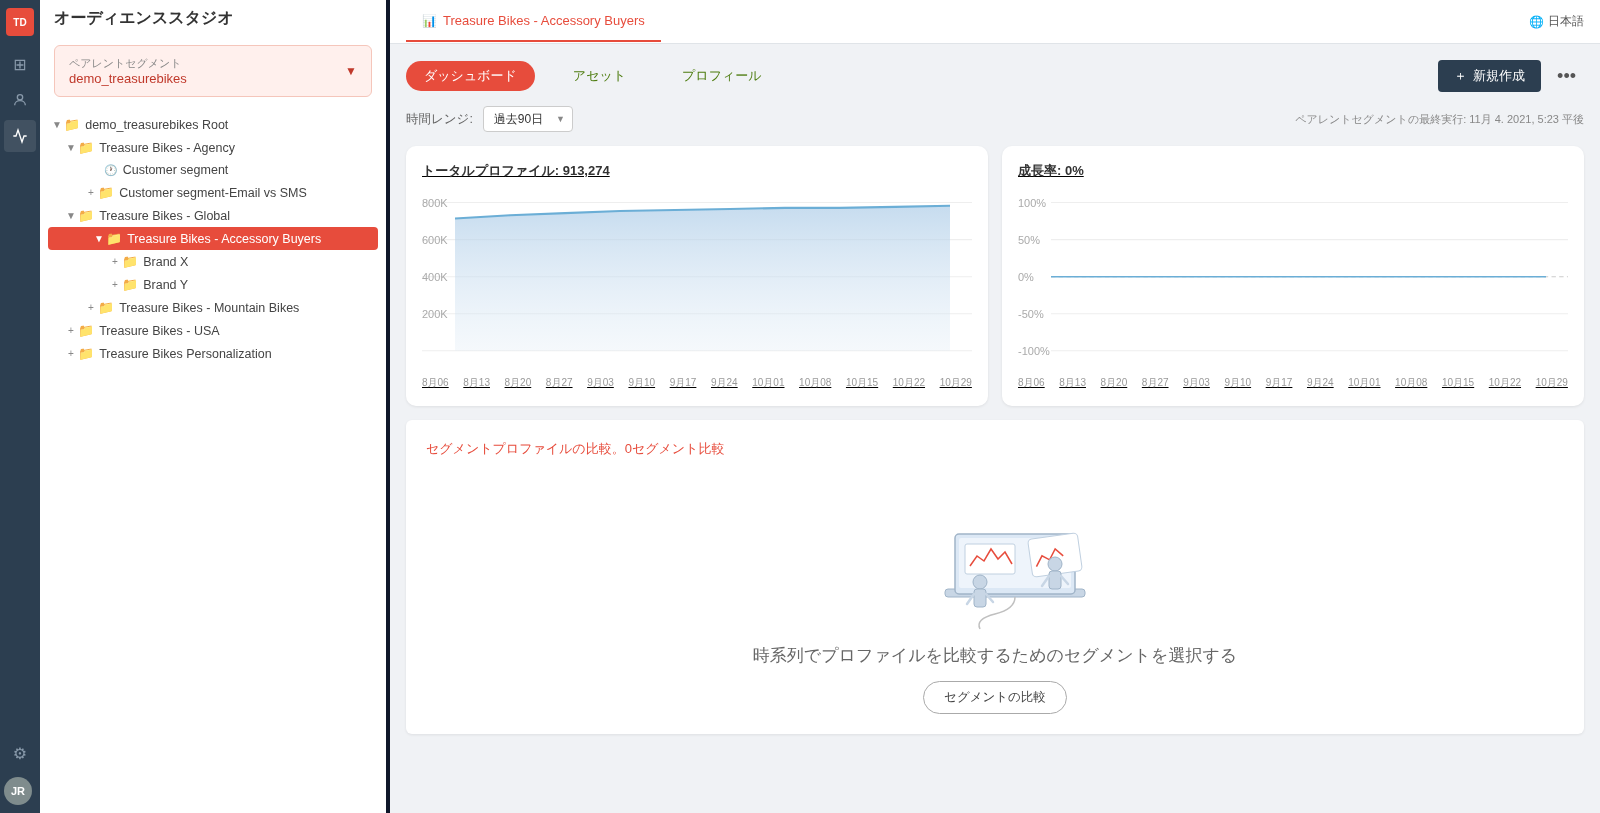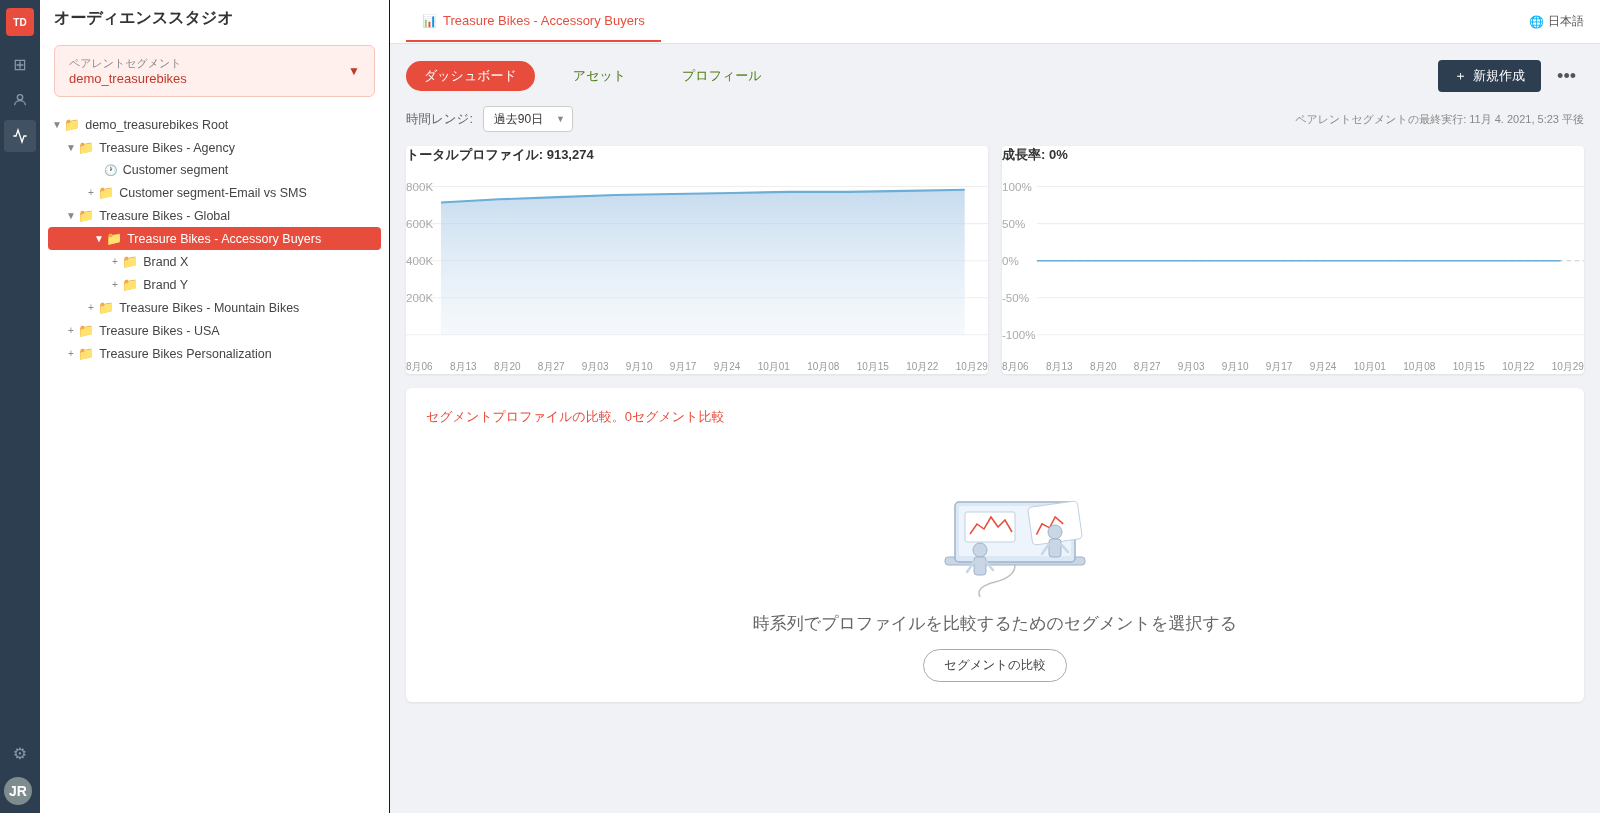--- a/index.html
+++ b/index.html
@@ -32,29 +32,29 @@
       cursor: pointer;
       font-size: 16px;
     }
     .nav-icon.active { color: white; background: rgba(255,255,255,0.1); }
     .nav-bottom { margin-top: auto; }
     .nav-avatar {
       width: 28px; height: 28px;
       background: #7f8c8d;
       border-radius: 50%;
       display: flex; align-items: center; justify-content: center;
-      color: white; font-size: 14px; font-weight: bold;
+      color: white; font-size: 11px; font-weight: bold;
       margin-top: 8px;
     }
 
     
     .sidebar {
       width: 350px;
       background: #fff;
-      border-right: 1px solid #0f172a;
+      border-right: 4px solid #0f172a;
       display: flex;
       flex-direction: column;
       overflow: hidden;
     }
     .sidebar-title { font-size: 16px; font-weight: 600; color: #333; padding: 8px 14px; }
     .parent-segment-box {
       background: #fff0ed;
       border: 1px solid #f5c6bb;
       border-radius: 6px;
       padding: 10px 14px;
@@ -212,22 +212,24 @@
 
     
     .charts-row {
       display: grid;
       grid-template-columns: 1fr 1fr;
       gap: 14px;
       margin-bottom: 14px;
     }
     .chart-card {
       background: white;
-      border-radius: 4px;
+      border-radius: 10px;
+      padding: 16px;
       box-shadow: 0 1px 3px rgba(0,0,0,0.08);
+      text-decoration: underline;
     }
     .chart-title {
       font-size: 13px;
       font-weight: 600;
       color: #333;
       margin-bottom: 12px;
     }
     .chart-area {
       position: relative;
       height: 180px;

